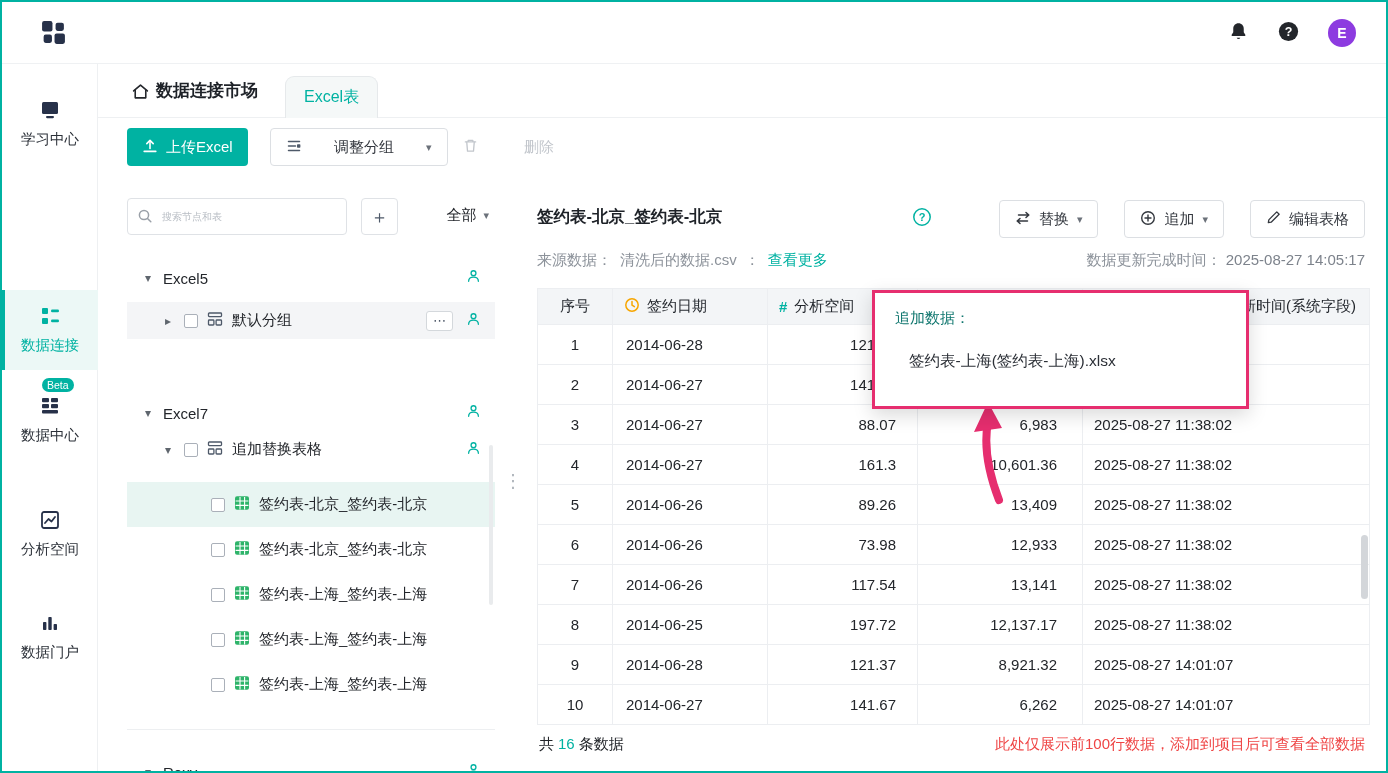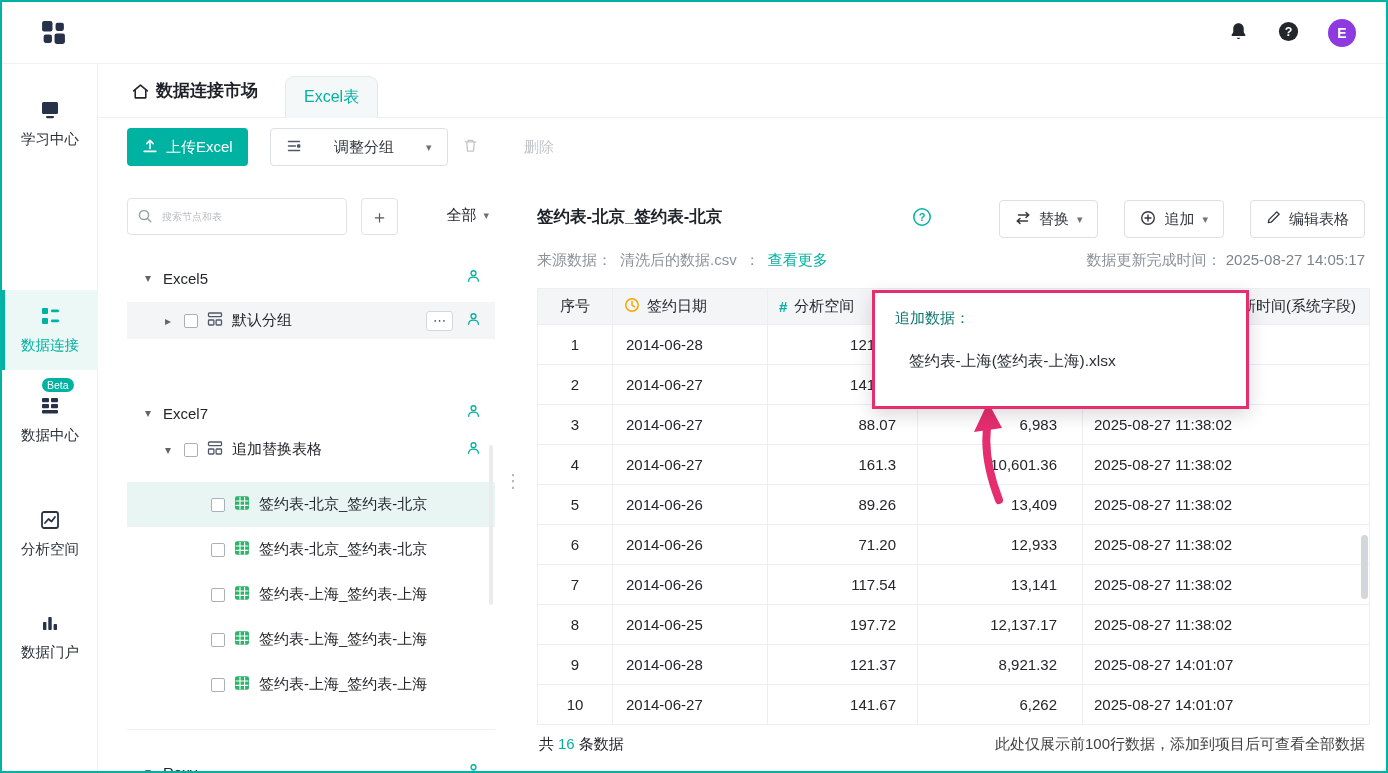--- a/index.html
+++ b/index.html
@@ -87,21 +87,21 @@
   .c-date{text-align:left;padding-left:13px;}
   .c-num{text-align:right;padding-right:21px;}
   .c-num2{text-align:right;padding-right:25px;}
   .c-time{text-align:left;padding-left:11px;}
   .h-flex{display:flex;align-items:center;gap:7px;padding-left:11px;}
   .hash{color:var(--accent);font-weight:bold;font-size:15px;}
   .h-time{padding-left:113px;text-align:left;}
 
   .table-footer-left{position:absolute;left:2px;top:537px;font-size:15px;color:#23262b;}
   .table-footer-left .count{color:var(--accent);margin:0 4px;}
-  .table-footer-right{position:absolute;right:0;top:537px;font-size:15px;color:#404040;}
+  .table-footer-right{position:absolute;right:0;top:537px;font-size:15px;color:#ef4444;}
   .table-scrollbar{position:absolute;left:1359px;top:533px;width:7px;height:64px;background:#d3d6da;border-radius:3.5px;z-index:4;}
 
   
   .popup{position:absolute;left:870px;top:288px;width:377px;height:119px;background:#fff;border:3px solid var(--pink);box-shadow:0 6px 18px rgba(0,0,0,.15);z-index:20;}
   .popup-label{position:absolute;left:20px;top:16px;font-size:15px;color:#0f766e;}
   .popup-file{position:absolute;left:34px;top:58px;font-size:15.5px;color:#2b2f36;}
   .arrow-svg{position:absolute;left:955px;top:398px;z-index:19;}
 </style>
 </head>
 <body>
@@ -507,21 +507,21 @@
         <tr>
             <td class="c-seq">5</td>
             <td class="c-date">2014-06-26</td>
             <td class="c-num">89.26</td>
             <td class="c-num2">13,409</td>
             <td class="c-time">2025-08-27 11:38:02</td>
           </tr>
         <tr>
             <td class="c-seq">6</td>
             <td class="c-date">2014-06-26</td>
-            <td class="c-num">71.20</td>
+            <td class="c-num">73.98</td>
             <td class="c-num2">12,933</td>
             <td class="c-time">2025-08-27 11:38:02</td>
           </tr>
         <tr>
             <td class="c-seq">7</td>
             <td class="c-date">2014-06-26</td>
             <td class="c-num">117.54</td>
             <td class="c-num2">13,141</td>
             <td class="c-time">2025-08-27 11:38:02</td>
           </tr>

